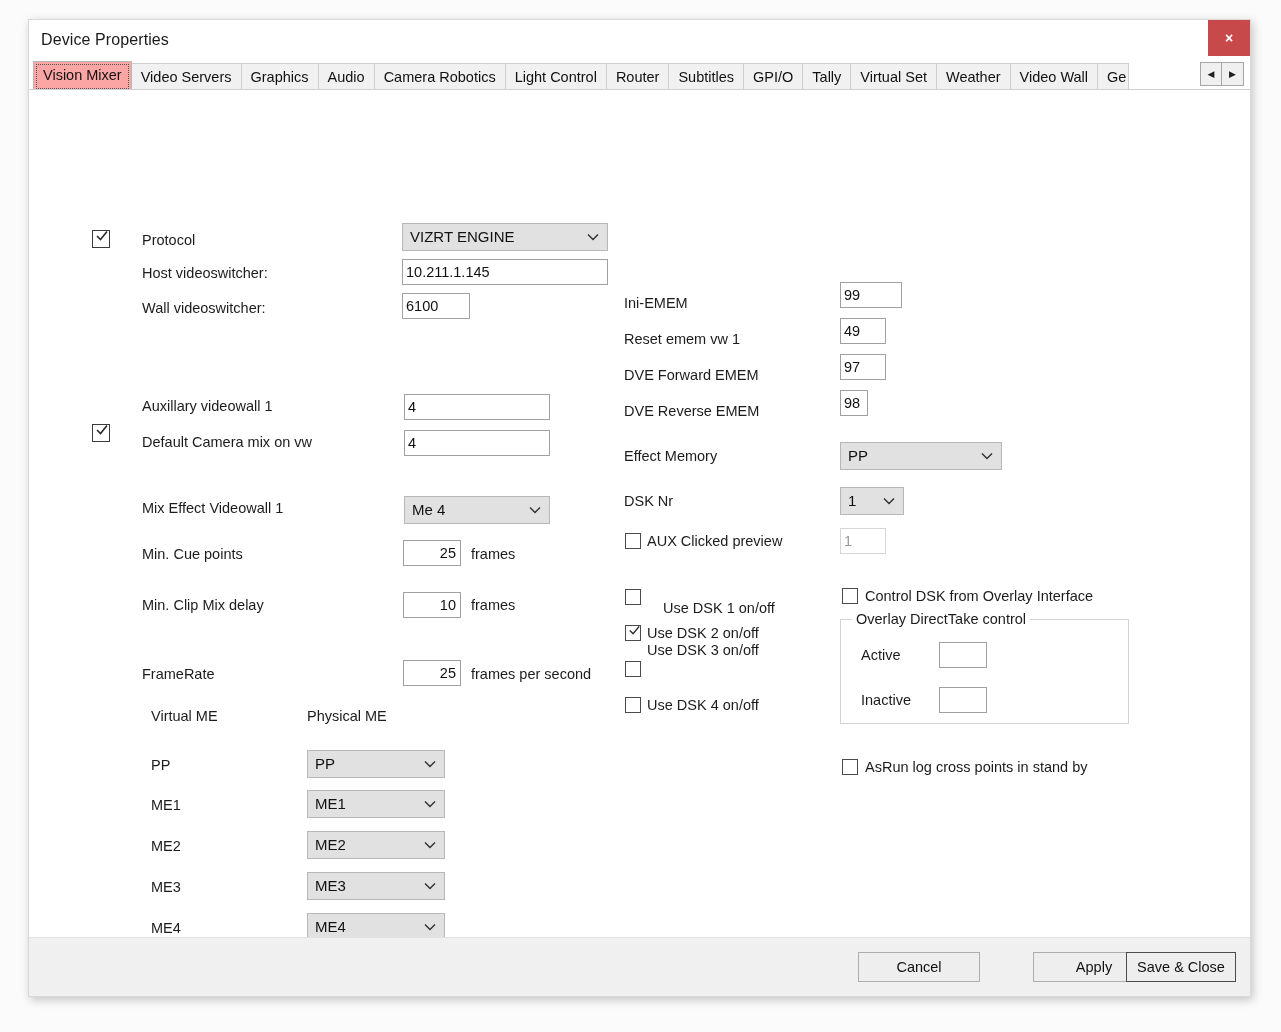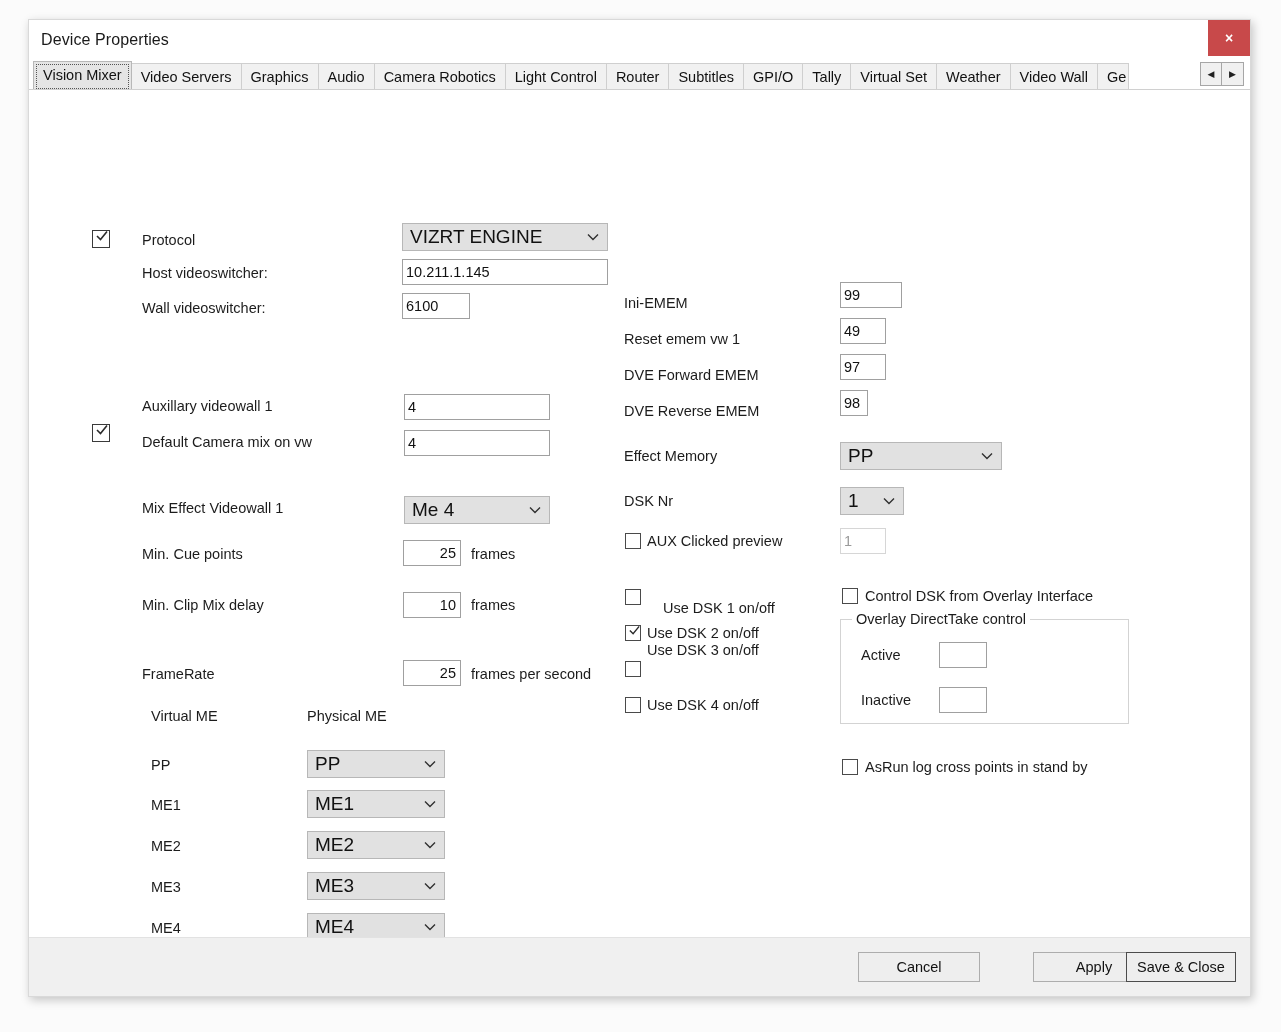--- a/index.html
+++ b/index.html
@@ -71,21 +71,21 @@
     color: #111111;
     background: #f1f1f1;
     border: 1px solid #cfcfcf;
     border-bottom: none;
     margin-right: -1px;
     white-space: nowrap;
     box-sizing: border-box;
     cursor: default;
   }
   .tab.selected {
-    background: #e5e5e5;
+    background: #fca5a5;
     border-color: #b8b8b8;
     height: 28px;
     line-height: 27px;
     position: relative;
     z-index: 3;
     margin-top: 48px;
   }
   .tab.selected .focusring {
     position: absolute;
     left: 2px; top: 2px; right: 2px; bottom: 0px;
@@ -170,21 +170,21 @@
     background: #e1e1e1;
     border: 1px solid #b7b7b7;
     box-sizing: border-box;
     height: 28px;
     cursor: pointer;
   }
   .ddl .dval {
     position: absolute;
     left: 7px; top: 0;
     line-height: 26px;
-    font-size: 19px;
+    font-size: 15px;
     color: #111111;
     white-space: nowrap;
   }
   .ddl .chev {
     position: absolute;
     right: 8px; top: 50%;
     transform: translateY(-50%);
     width: 12px; height: 8px;
   }
   .ddl .chev svg { display: block; }

